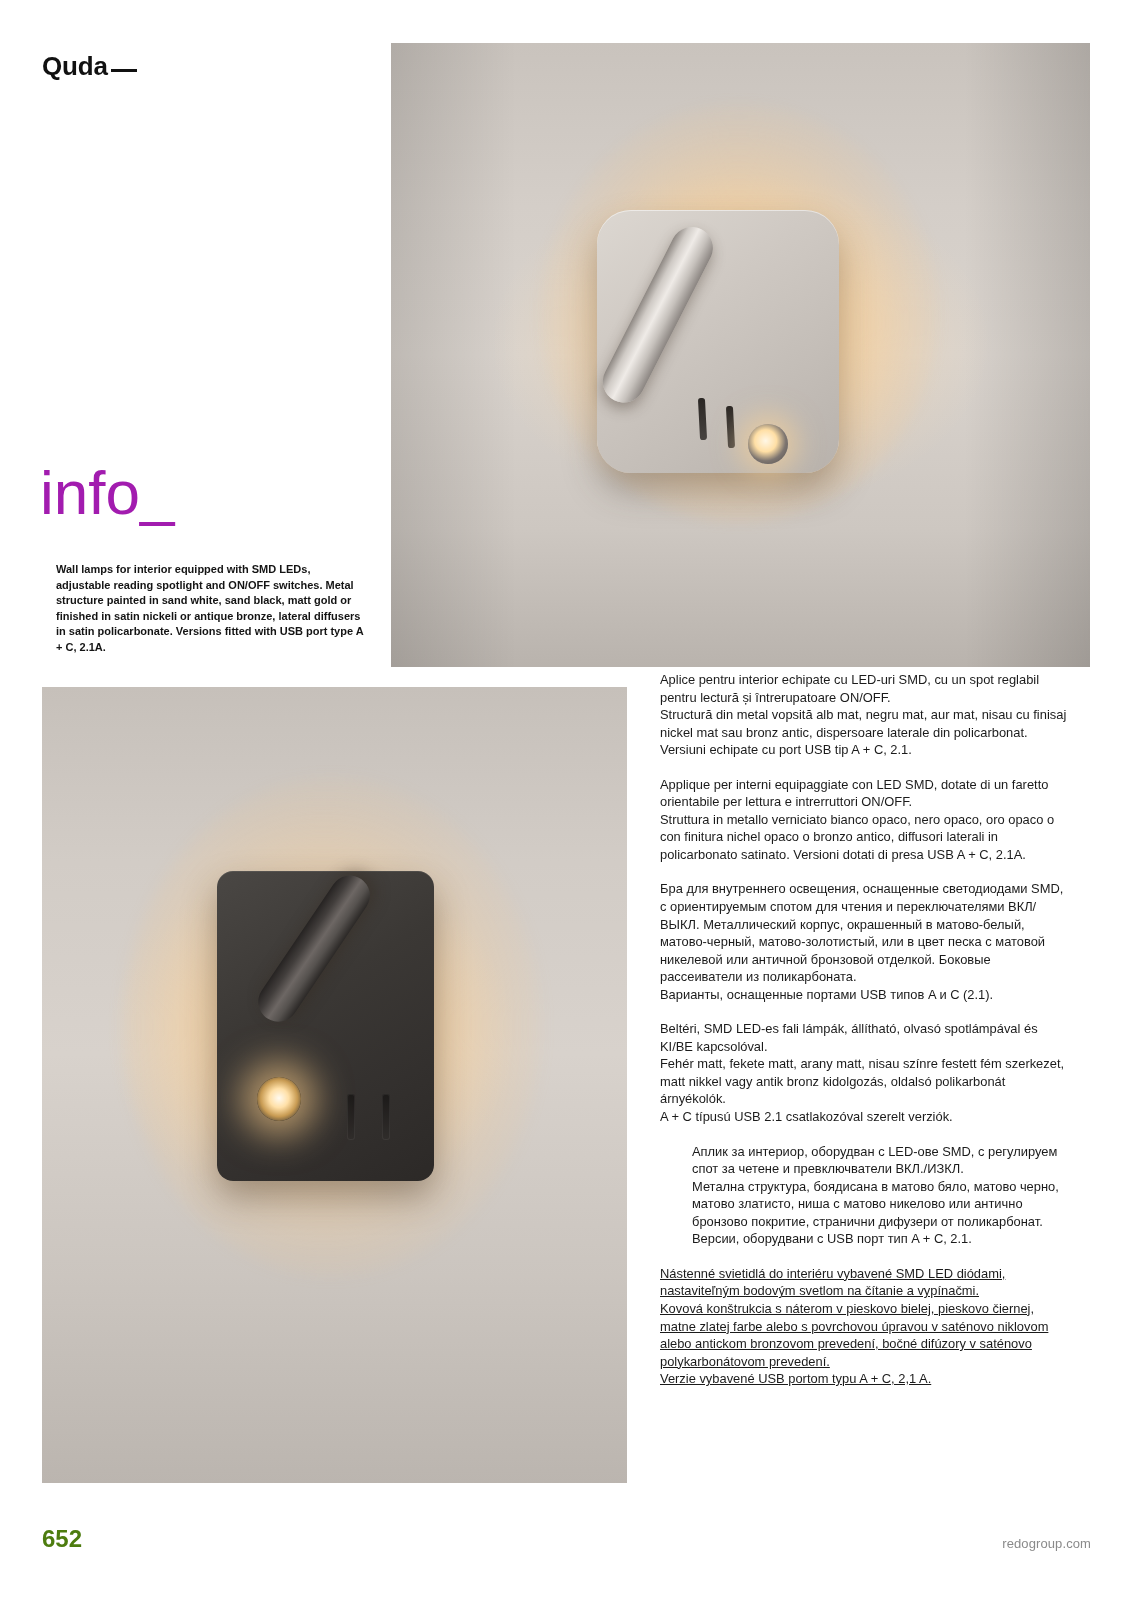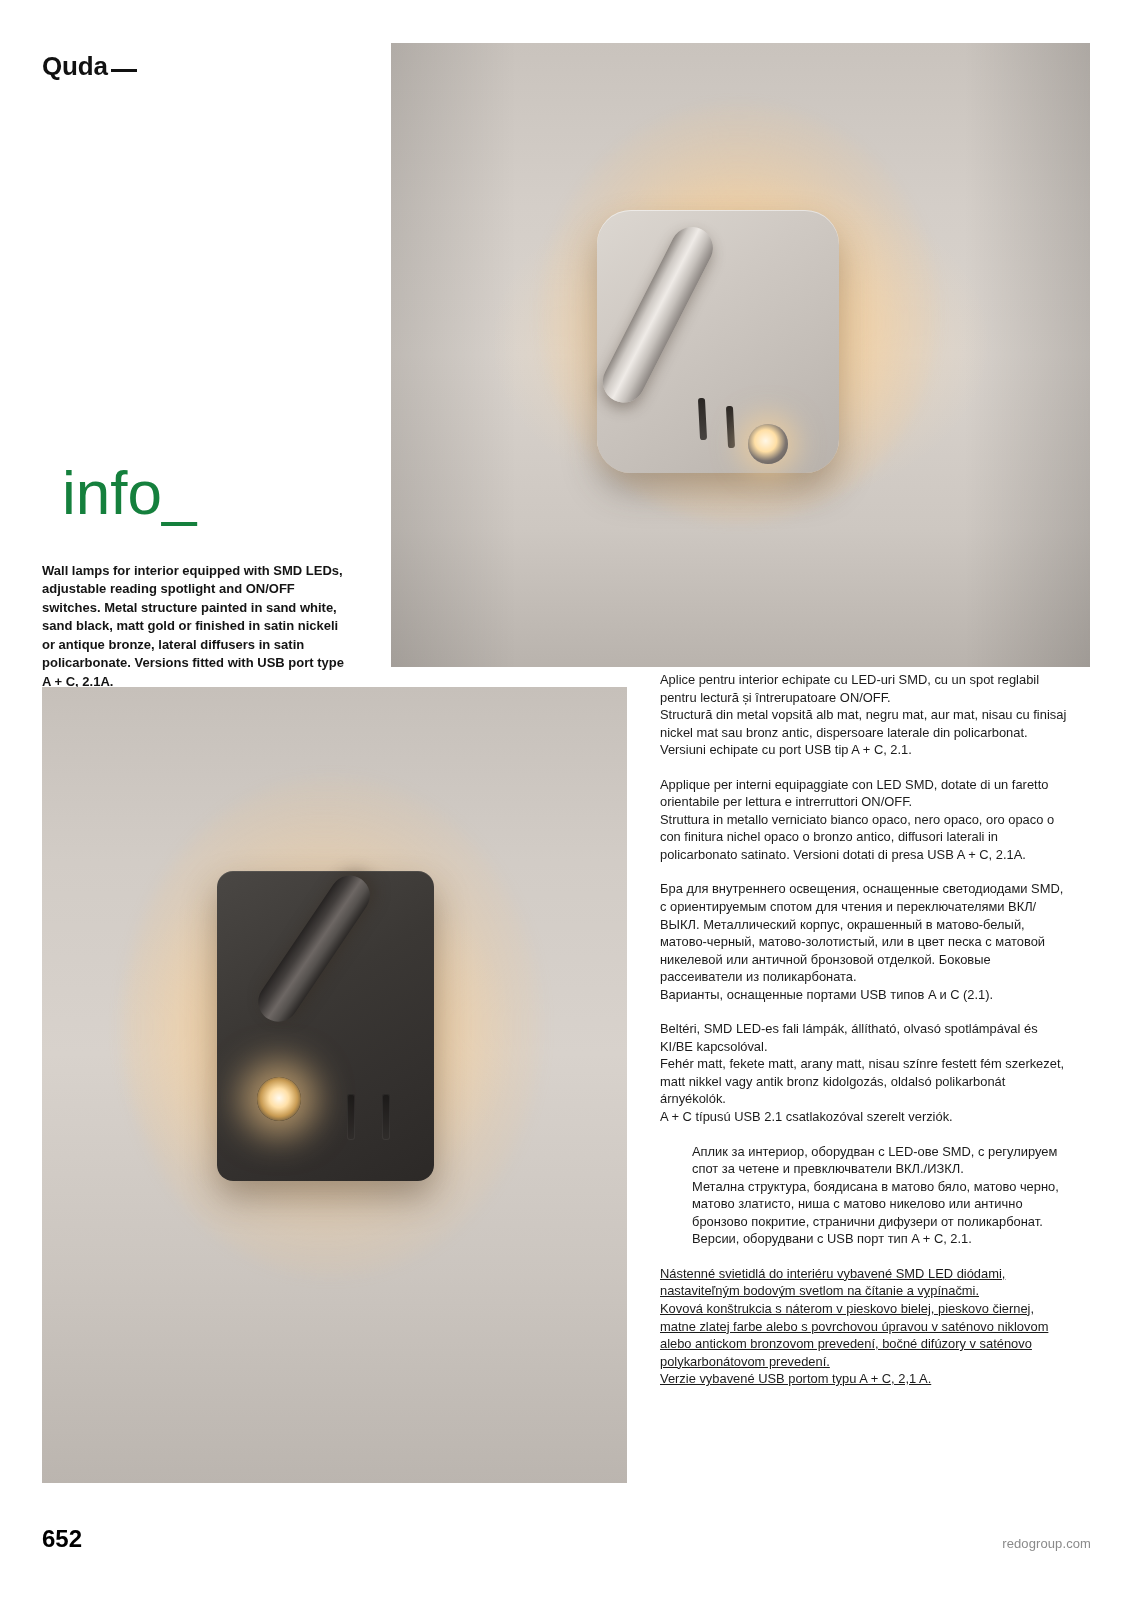--- a/index.html
+++ b/index.html
@@ -35,32 +35,31 @@
   }
 
   
   .info-title {
     position: absolute;
     left: 40px;
     top: 462px;
     font-size: 62px;
     font-weight: 300;
     letter-spacing: 0px;
-    color: #15803d;
+    color: #a21caf;
     line-height: 1;
-    margin-left: 22px;
   }
 
   
   .intro {
     position: absolute;
-    left: 42px;
+    left: 56px;
     top: 562px;
     width: 310px;
-    font-size: 13px;
+    font-size: 11px;
     line-height: 1.42;
     font-weight: 700;
     color: #141414;
   }
   .intro p { margin: 0; }
 
   
   .photo-top {
     position: absolute;
     left: 391px;
@@ -202,21 +201,21 @@
   .lang-block:last-child { margin-bottom: 0; }
   .lang-block p { margin: 0; }
 
   
   .page-number {
     position: absolute;
     left: 42px;
     top: 1525px;
     font-size: 24px;
     font-weight: 700;
-    color: #000000;
+    color: #4d7c0f;
   }
   .site-url {
     position: absolute;
     right: 40px;
     top: 1536px;
     font-size: 13px;
     color: #8a8a8a;
     letter-spacing: 0.1px;
   }
 </style>

